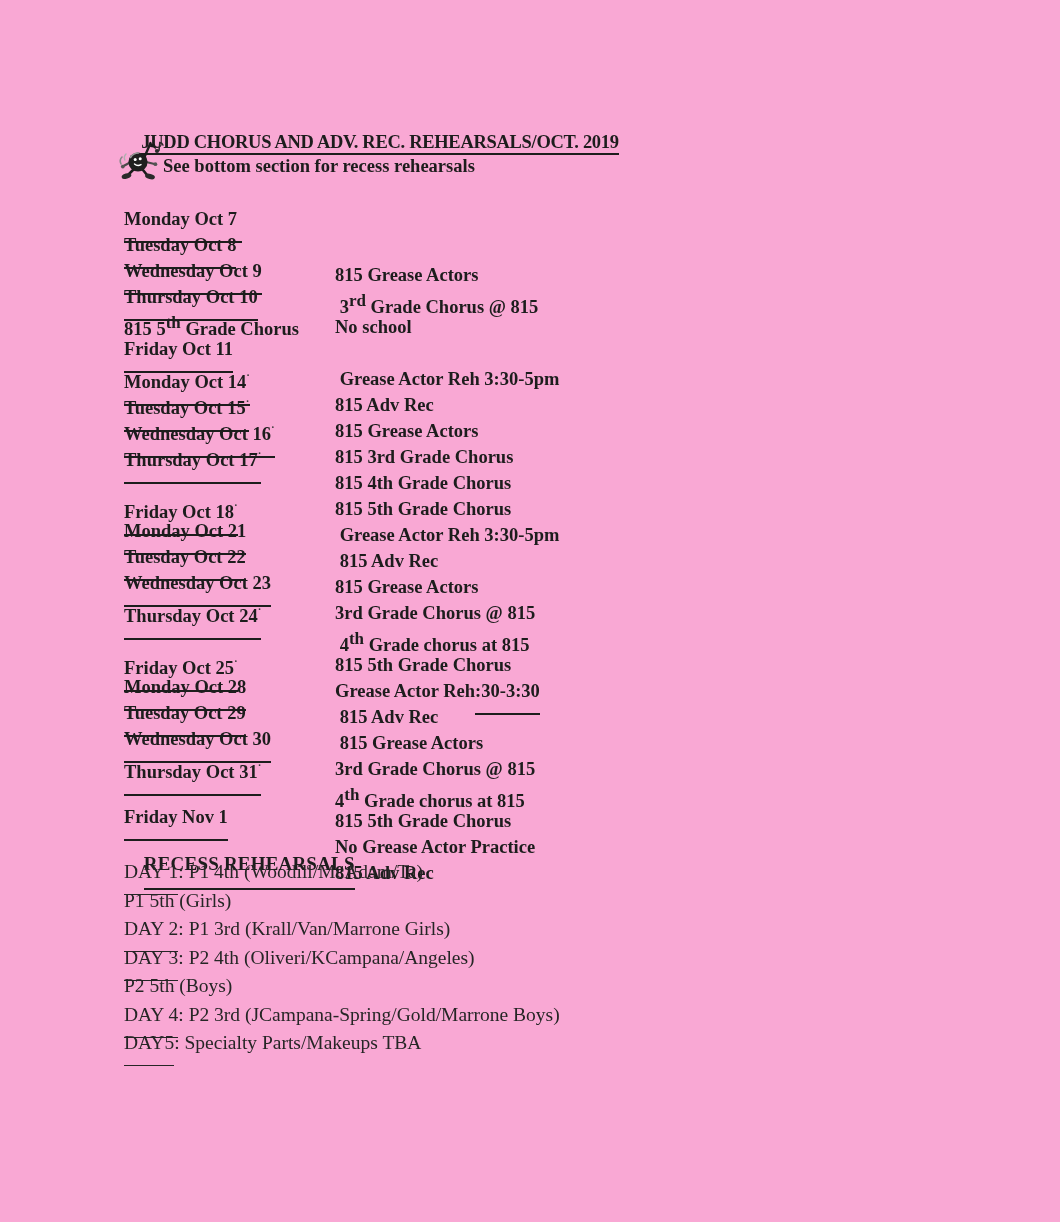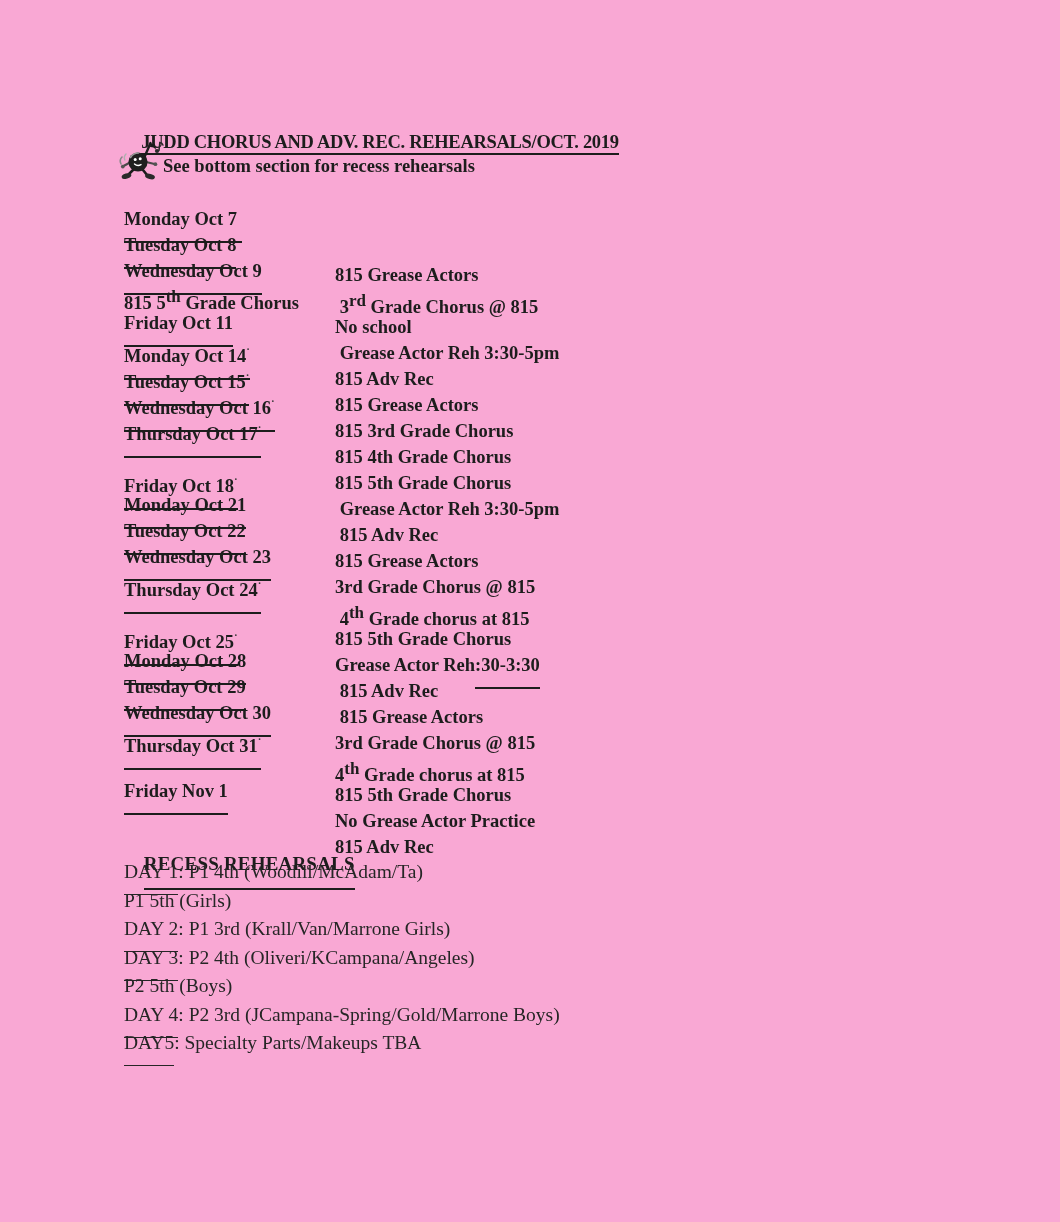--- a/index.html
+++ b/index.html
@@ -159,20 +159,24 @@
   <div class="sched-row">
     <span class="cell-left"><span class="u"><span>Tuesday Oct 8</span></span></span>
     <span class="cell-right"><span> 3</span><span class="sup">rd</span><span> Grade Chorus @ 815</span></span>
   </div>
 
   <div class="sched-row">
     <span class="cell-left"><span class="u"><span>Wednesday Oct 9</span></span></span>
     <span class="cell-right"><span>No school</span></span>
   </div>
 
+  <div class="sched-row">
+    <span class="cell-left"><span class="u"><span>Thursday Oct 10</span></span></span>
+    <span class="cell-right"></span>
+  </div>
 
   <div class="sched-row">
     <span class="cell-left"><span>815 5</span><span class="sup">th</span><span> Grade Chorus</span></span>
     <span class="cell-right"><span> Grease Actor Reh 3:30-5pm</span></span>
   </div>
 
   <div class="sched-row">
     <span class="cell-left"><span class="u"><span>Friday Oct 11</span></span></span>
     <span class="cell-right"><span>815 Adv Rec</span></span>
   </div>

